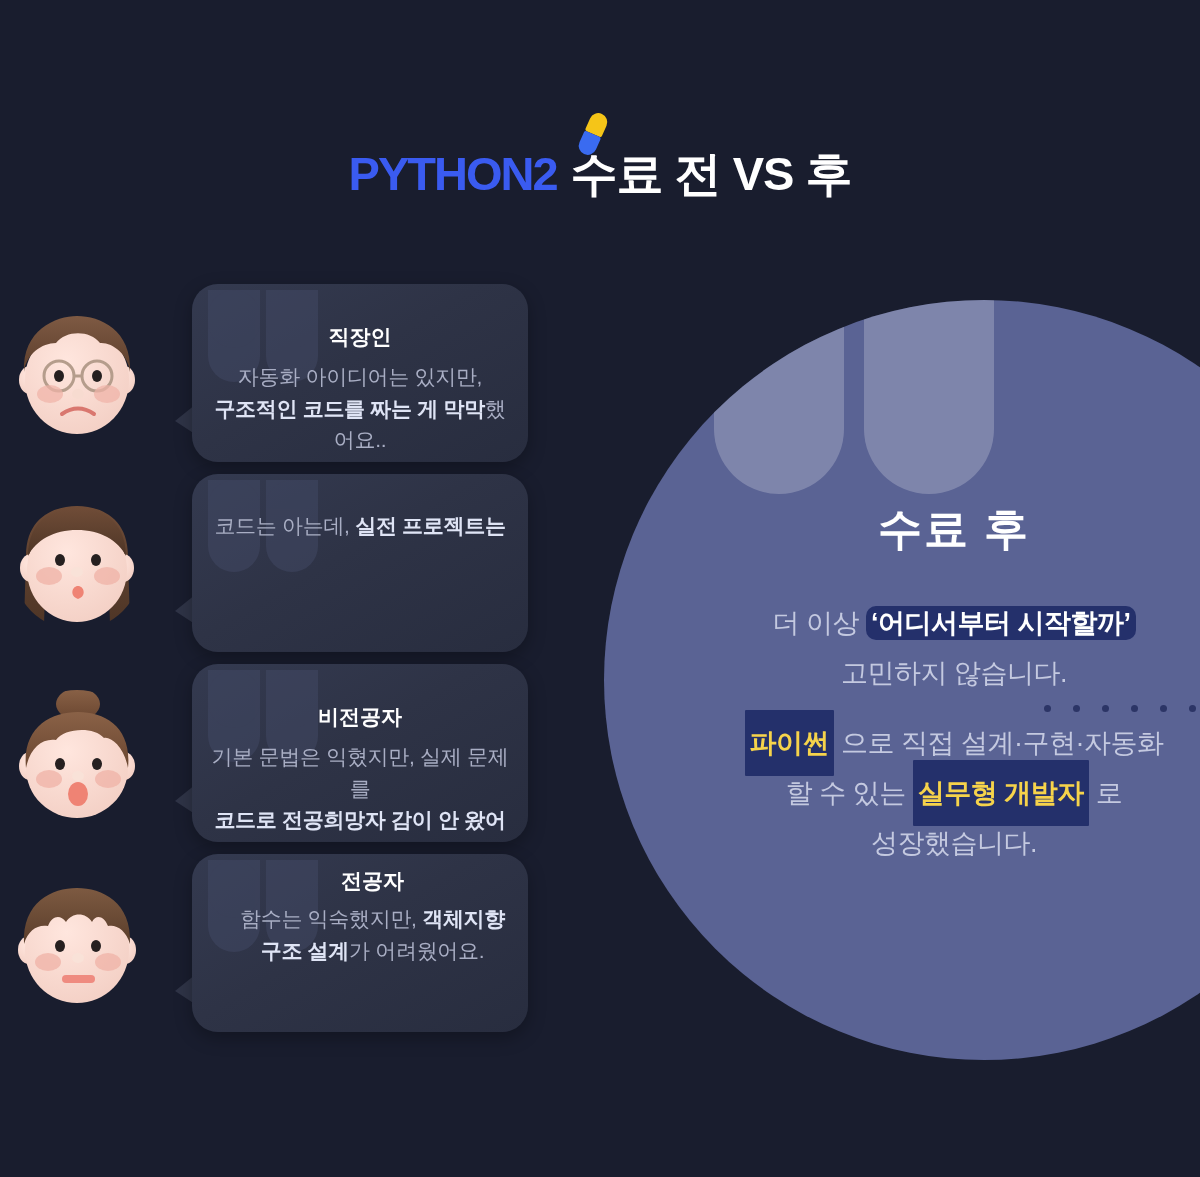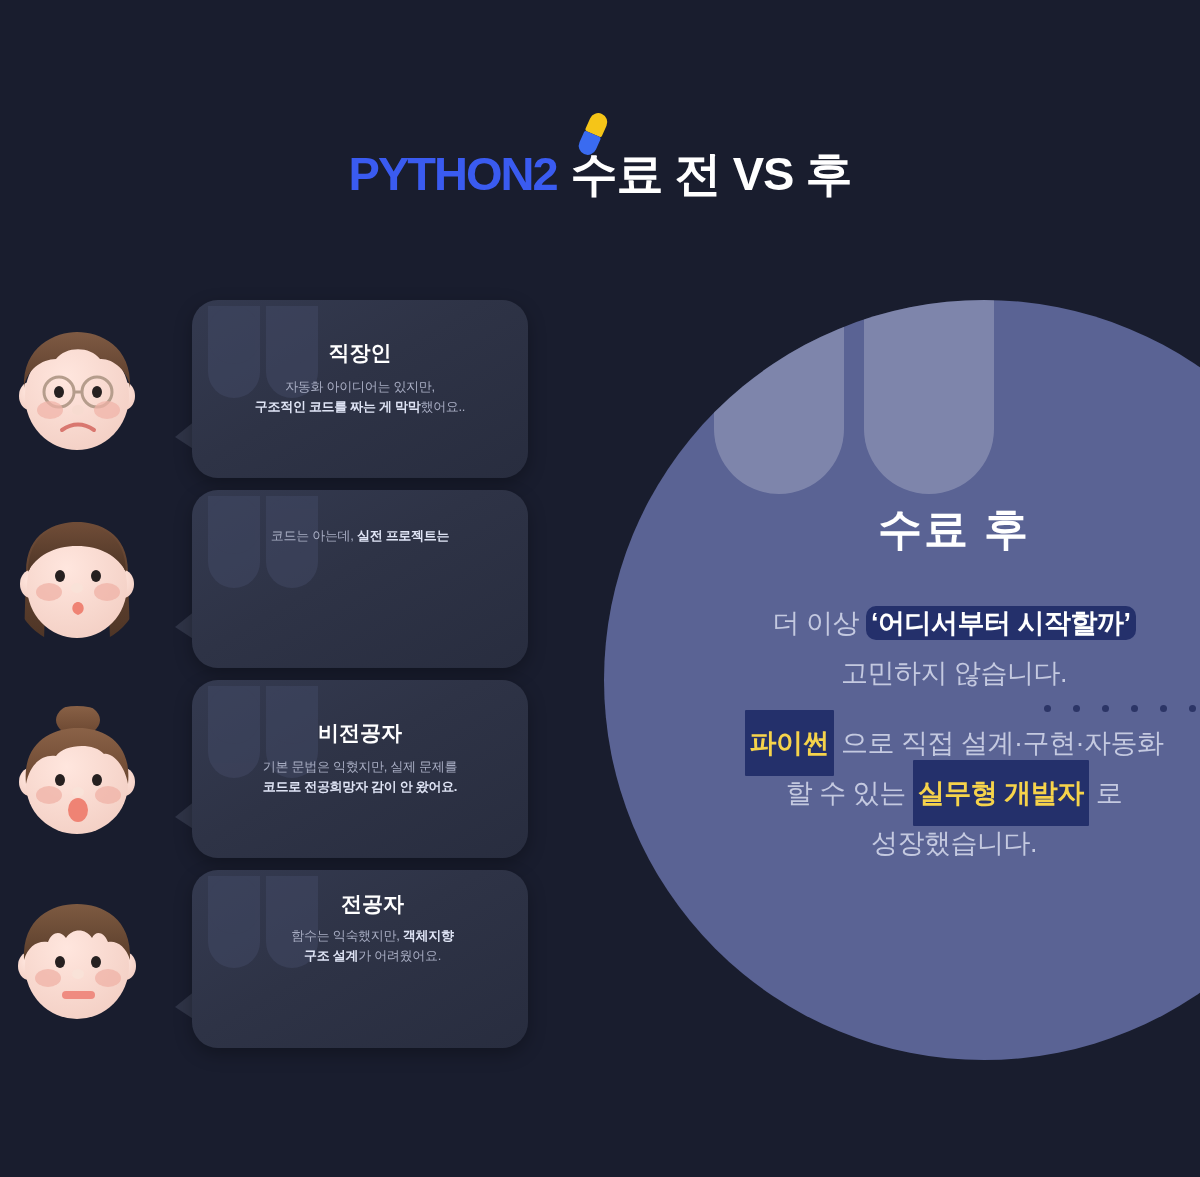--- a/index.html
+++ b/index.html
@@ -27,21 +27,21 @@
     width:18px; height:44px; transform:rotate(24deg);
   }
   #pencil-mark i{
     display:block; width:100%; height:50%; border-radius:9px 9px 0 0;
   }
   #pencil-mark i.top{ background:#f5c518; border-radius:9px 9px 2px 2px; }
   #pencil-mark i.bot{ background:#3a6bf0; border-radius:2px 2px 9px 9px; }
 
   
   #before-column{
-    position:absolute; left:0; top:300px; width:560px;
+    position:absolute; left:0; top:284px; width:560px;
   }
   .testimonial-row{
     position:relative; height:190px;
   }
   .avatar{
     position:absolute; left:12px; top:26px;
     width:130px; height:130px; border-radius:50%;
     overflow:hidden;
   }
   .avatar svg{ display:block; width:130px; height:130px; }
@@ -75,30 +75,30 @@
     clip-path:polygon(100% 0, 100% 100%, 0 55%);
   }
   .bubble-body{
     position:relative; z-index:2;
     padding:0 18px; text-align:center;
   }
   .bubble-role{
     color:#ffffff; font-weight:800; font-size:21px; line-height:1;
   }
   .bubble-line{
-    font-size:13px; line-height:1.5; color:#a9aec4;
+    font-size:21px; line-height:1.5; color:#a9aec4;
     letter-spacing:-.3px;
   }
   .bubble-line b{ color:#dfe4f5; font-weight:800; }
 
   
   .r1 .bubble-body{ padding-top:42px; }
   .r2 .bubble-body{ padding-top:36px; }
   .r3 .bubble-body{ padding-top:42px; }
-  .r4 .bubble-body{ padding-top:23px;margin-left:25px; }
+  .r4 .bubble-body{ padding-top:16px;margin-left:25px; }
   .r1 .bubble-role{ margin-bottom:14px; }
   .r2 .bubble-role{ margin-bottom:12px; }
   .r3 .bubble-role{ margin-bottom:14px; }
   .r4 .bubble-role{ margin-bottom:12px; }
   .r1 .bubble-tail{ top:116px; }
   .r2 .bubble-tail{ top:116px; }
   .r3 .bubble-tail{ top:116px; }
   .r4 .bubble-tail{ top:116px; }
 
   

